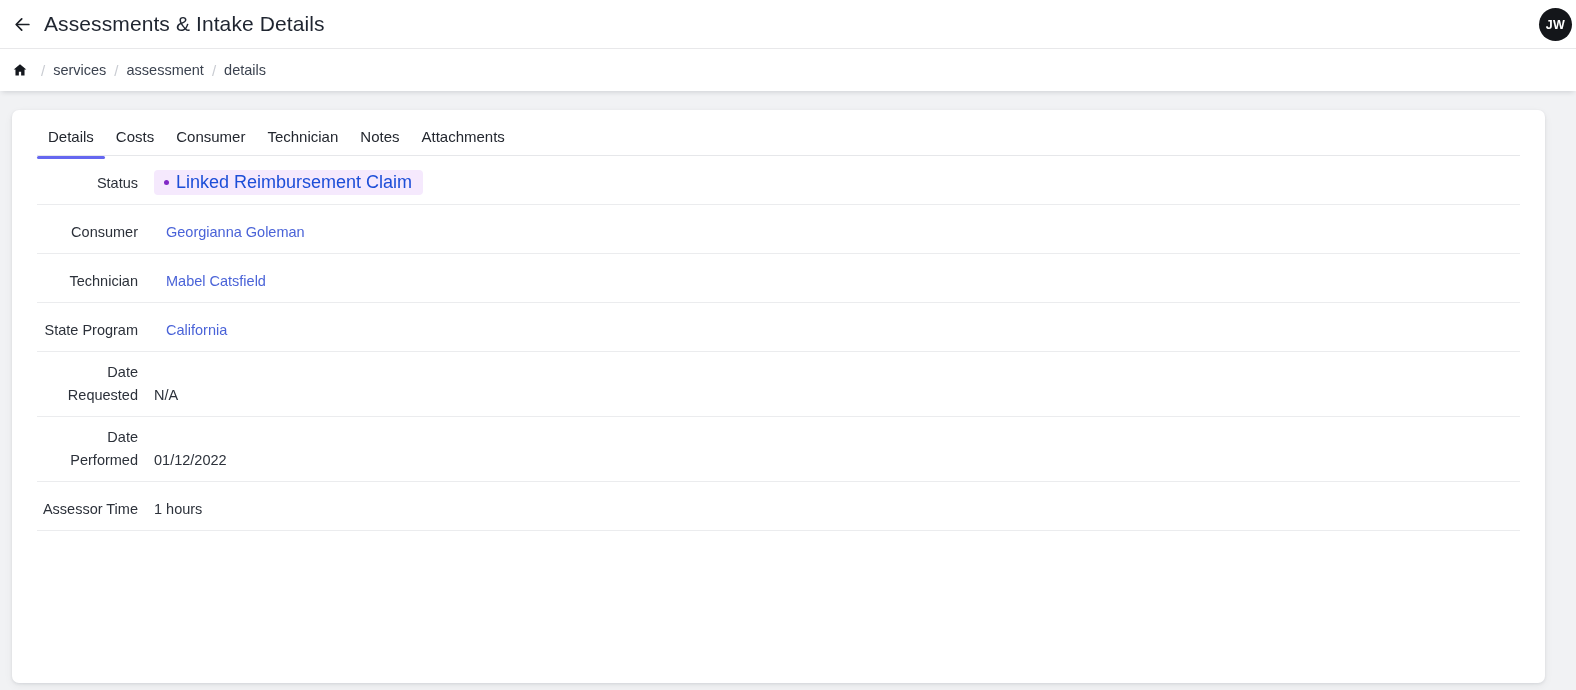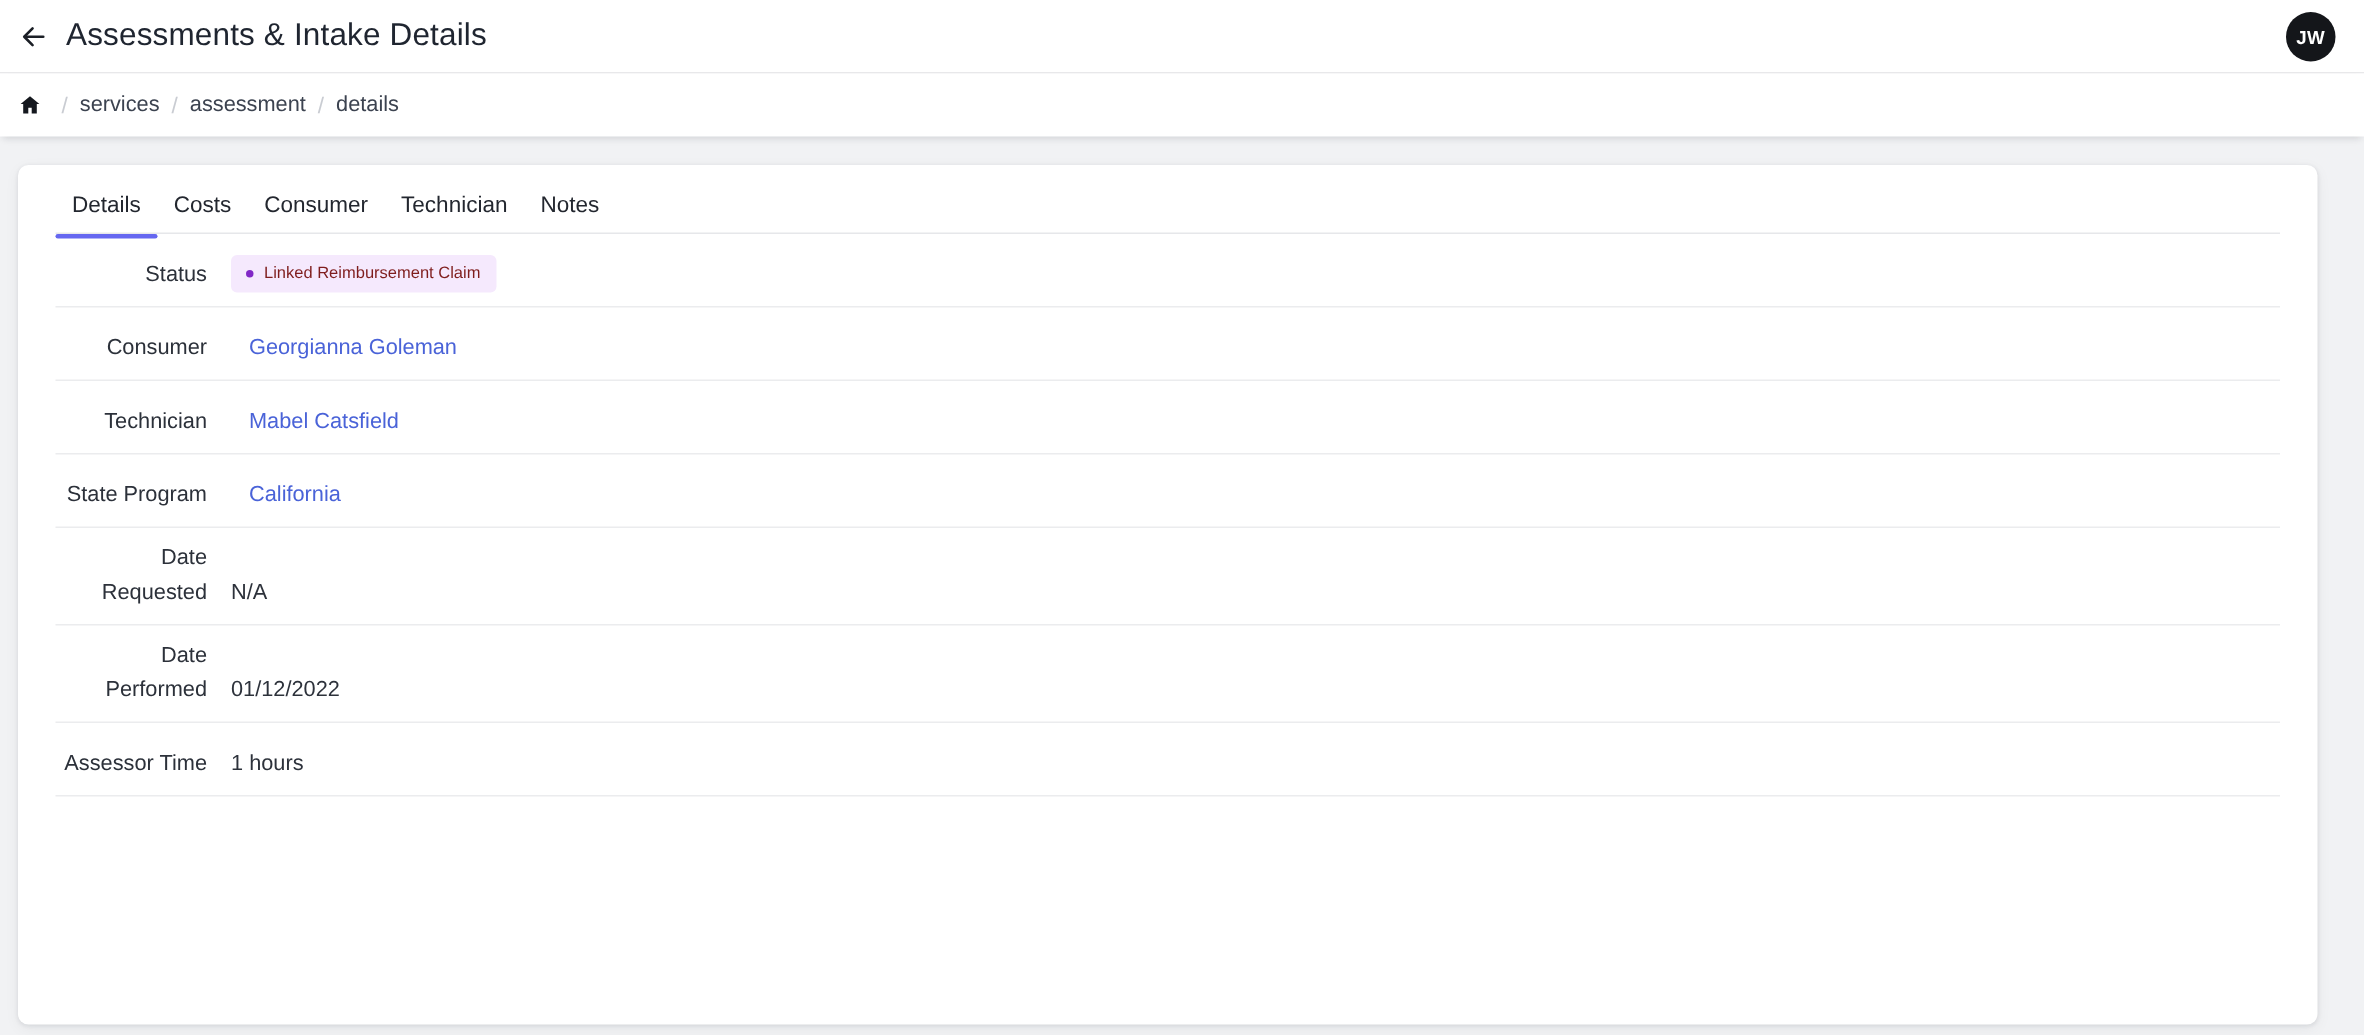--- a/index.html
+++ b/index.html
@@ -32,21 +32,21 @@
   .back-arrow svg { display: block; }
   .page-title {
     font-size: 21px;
     color: #1f2530;
     letter-spacing: .1px;
     margin-left: 5px;
     white-space: nowrap;
   }
   .avatar {
     position: absolute;
-    right: 19px; top: 8px;
+    right: 4px; top: 8px;
     width: 33px; height: 33px;
     border-radius: 50%;
     background: #14161a;
     color: #ffffff;
     font-size: 12.5px;
     font-weight: bold;
     display: flex; align-items: center; justify-content: center;
     letter-spacing: .3px;
     cursor: pointer;
     text-align: right;
@@ -146,23 +146,23 @@
   }
   .row-value.link {
     color: #4a63d8;
     cursor: pointer;
     margin-left: 28px;
   }
   .badge {
     display: inline-flex;
     align-items: center;
     background: #f5e9fd;
-    color: #7f1d1d;
+    color: #1d4ed8;
     border-radius: 4px;
-    font-size: 11px;
+    font-size: 18px;
     padding: 5px 11px 6px 10px;
     line-height: 14px;
     white-space: nowrap;
   }
   .badge .dot {
     width: 5px; height: 5px;
     border-radius: 50%;
     background: #8128c6;
     margin-right: 7px;
     flex: 0 0 5px;
@@ -197,20 +197,21 @@
 </div>
 
 <div class="card">
 
   <div class="tabs">
     <div class="tab active">Details</div>
     <div class="tab">Costs</div>
     <div class="tab">Consumer</div>
     <div class="tab">Technician</div>
     <div class="tab">Notes</div>
+    <div class="tab">Attachments</div>
   </div>
 
   <div class="rows">
 
     <div class="row">
       <div class="row-label">Status</div>
       <div class="row-value">
         <span class="badge">
           <span class="dot"></span>
           <span>Linked Reimbursement Claim</span>

